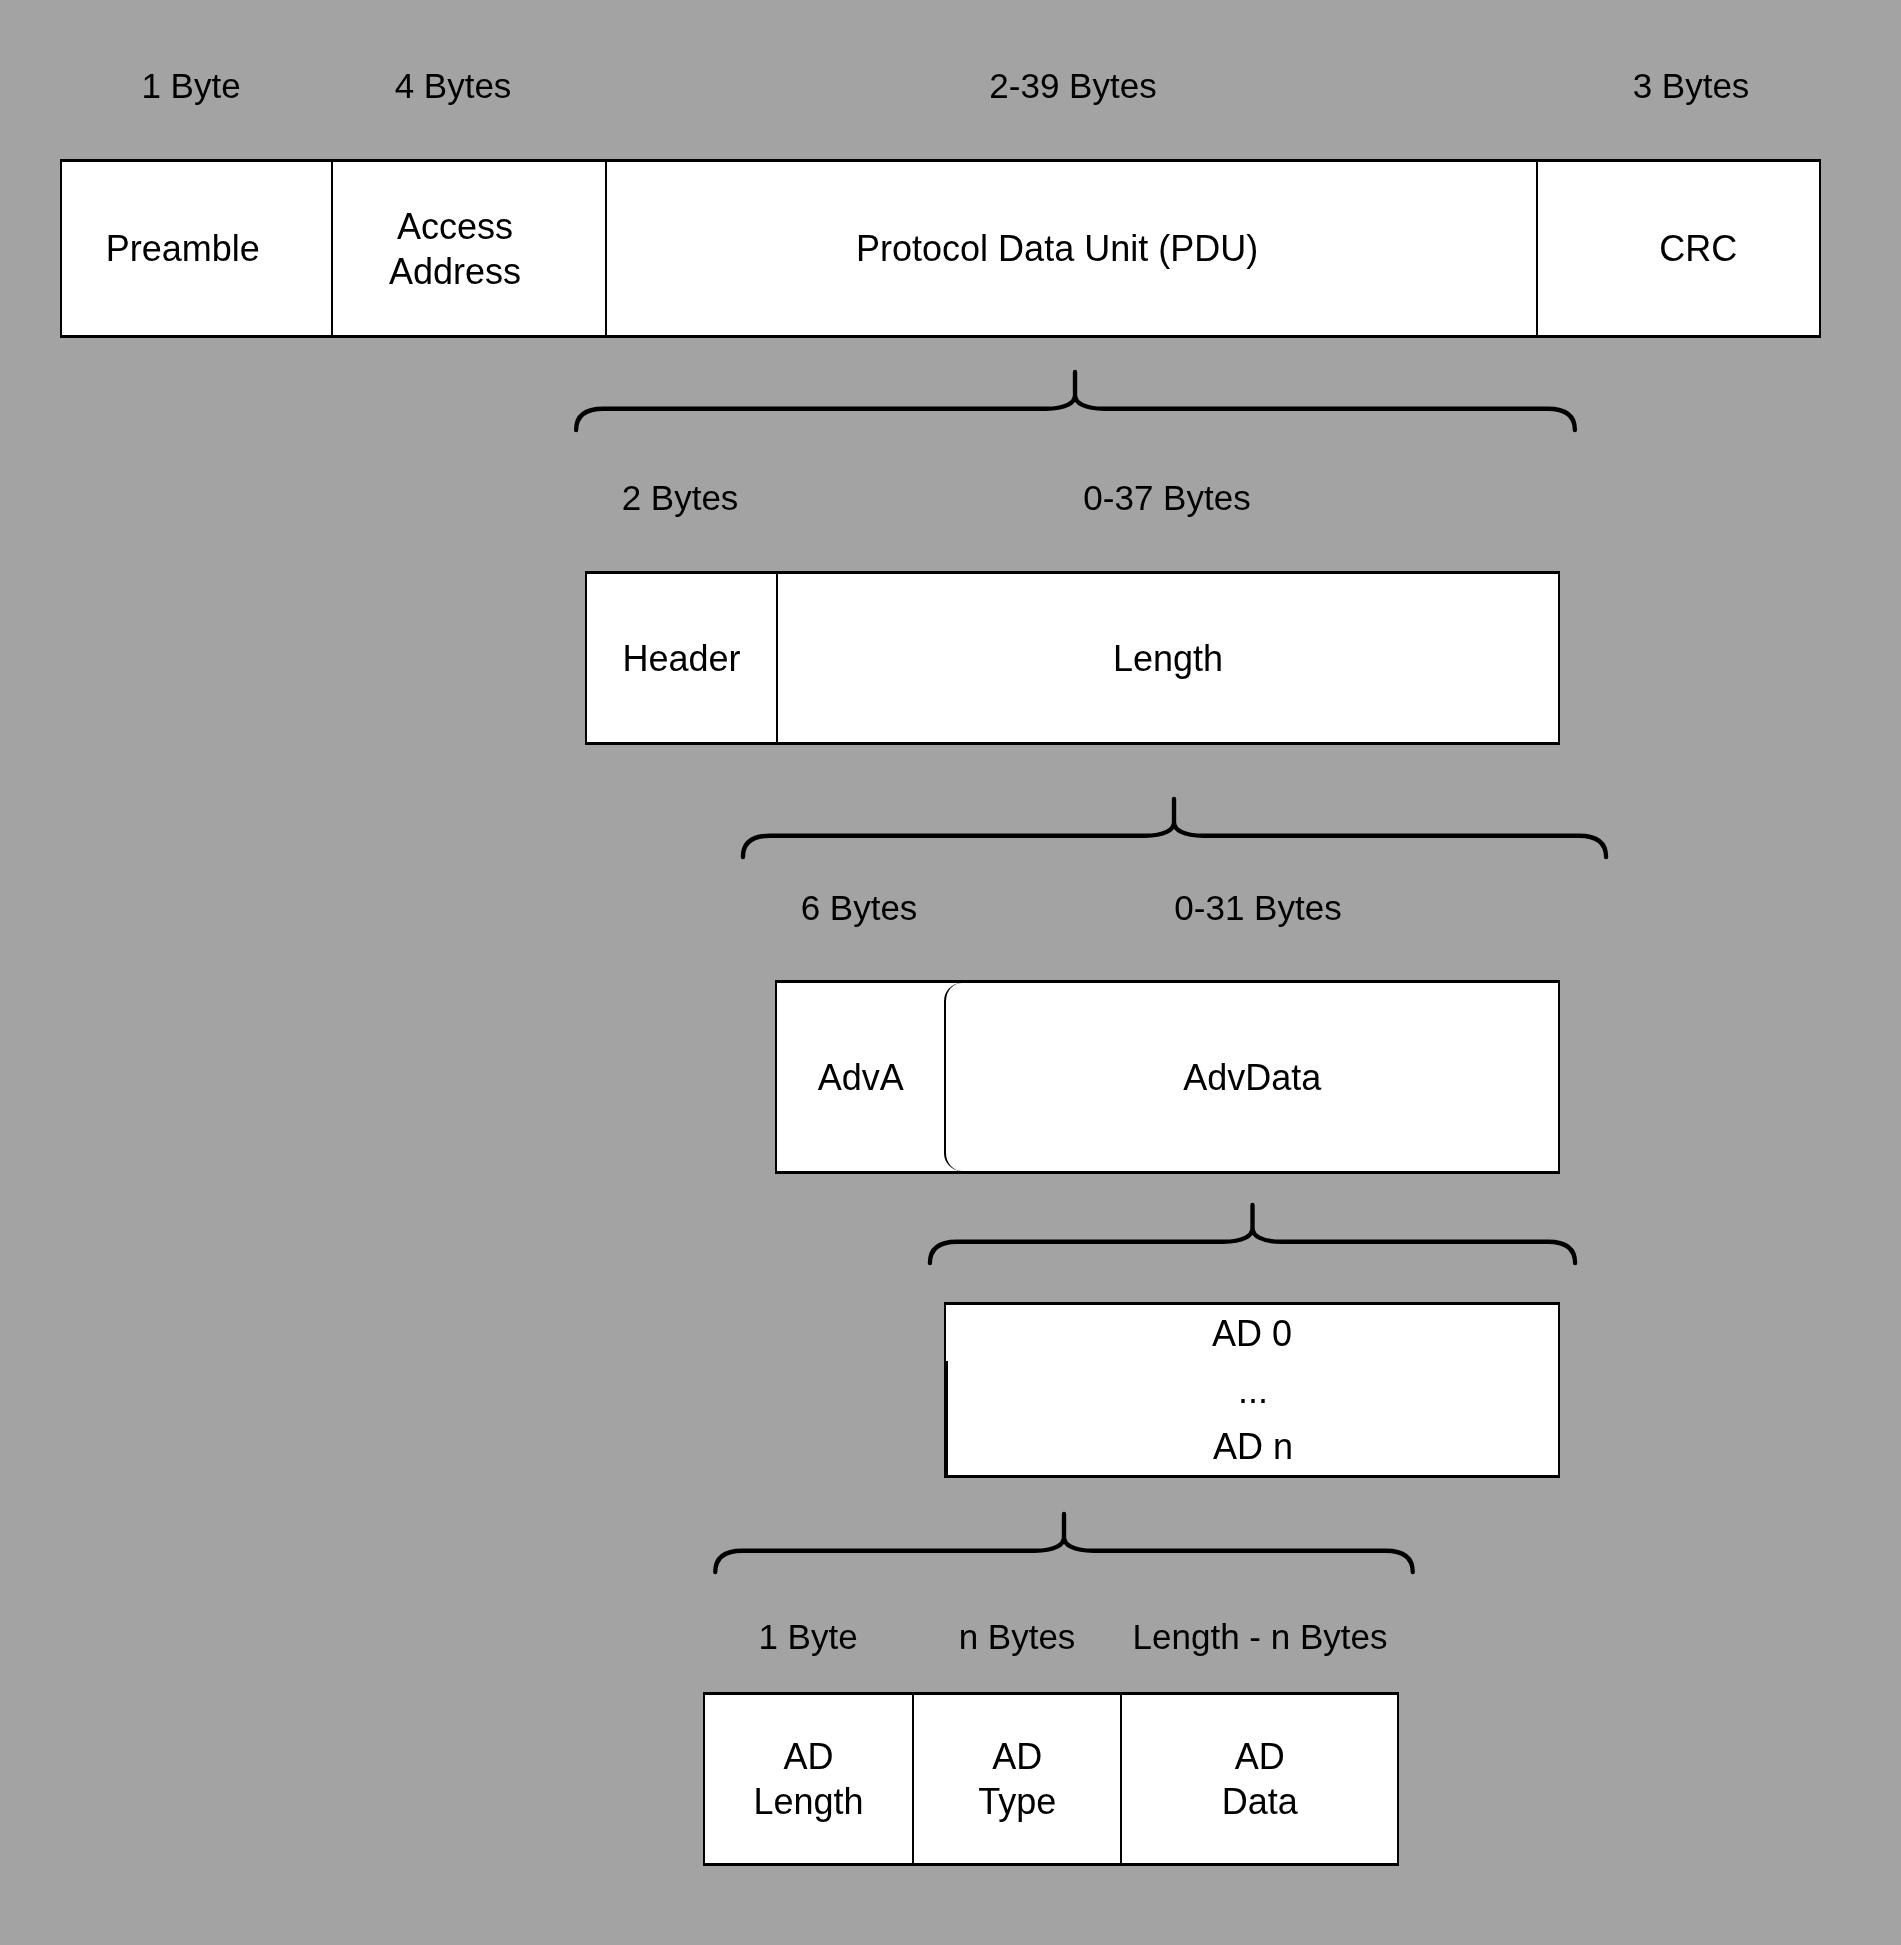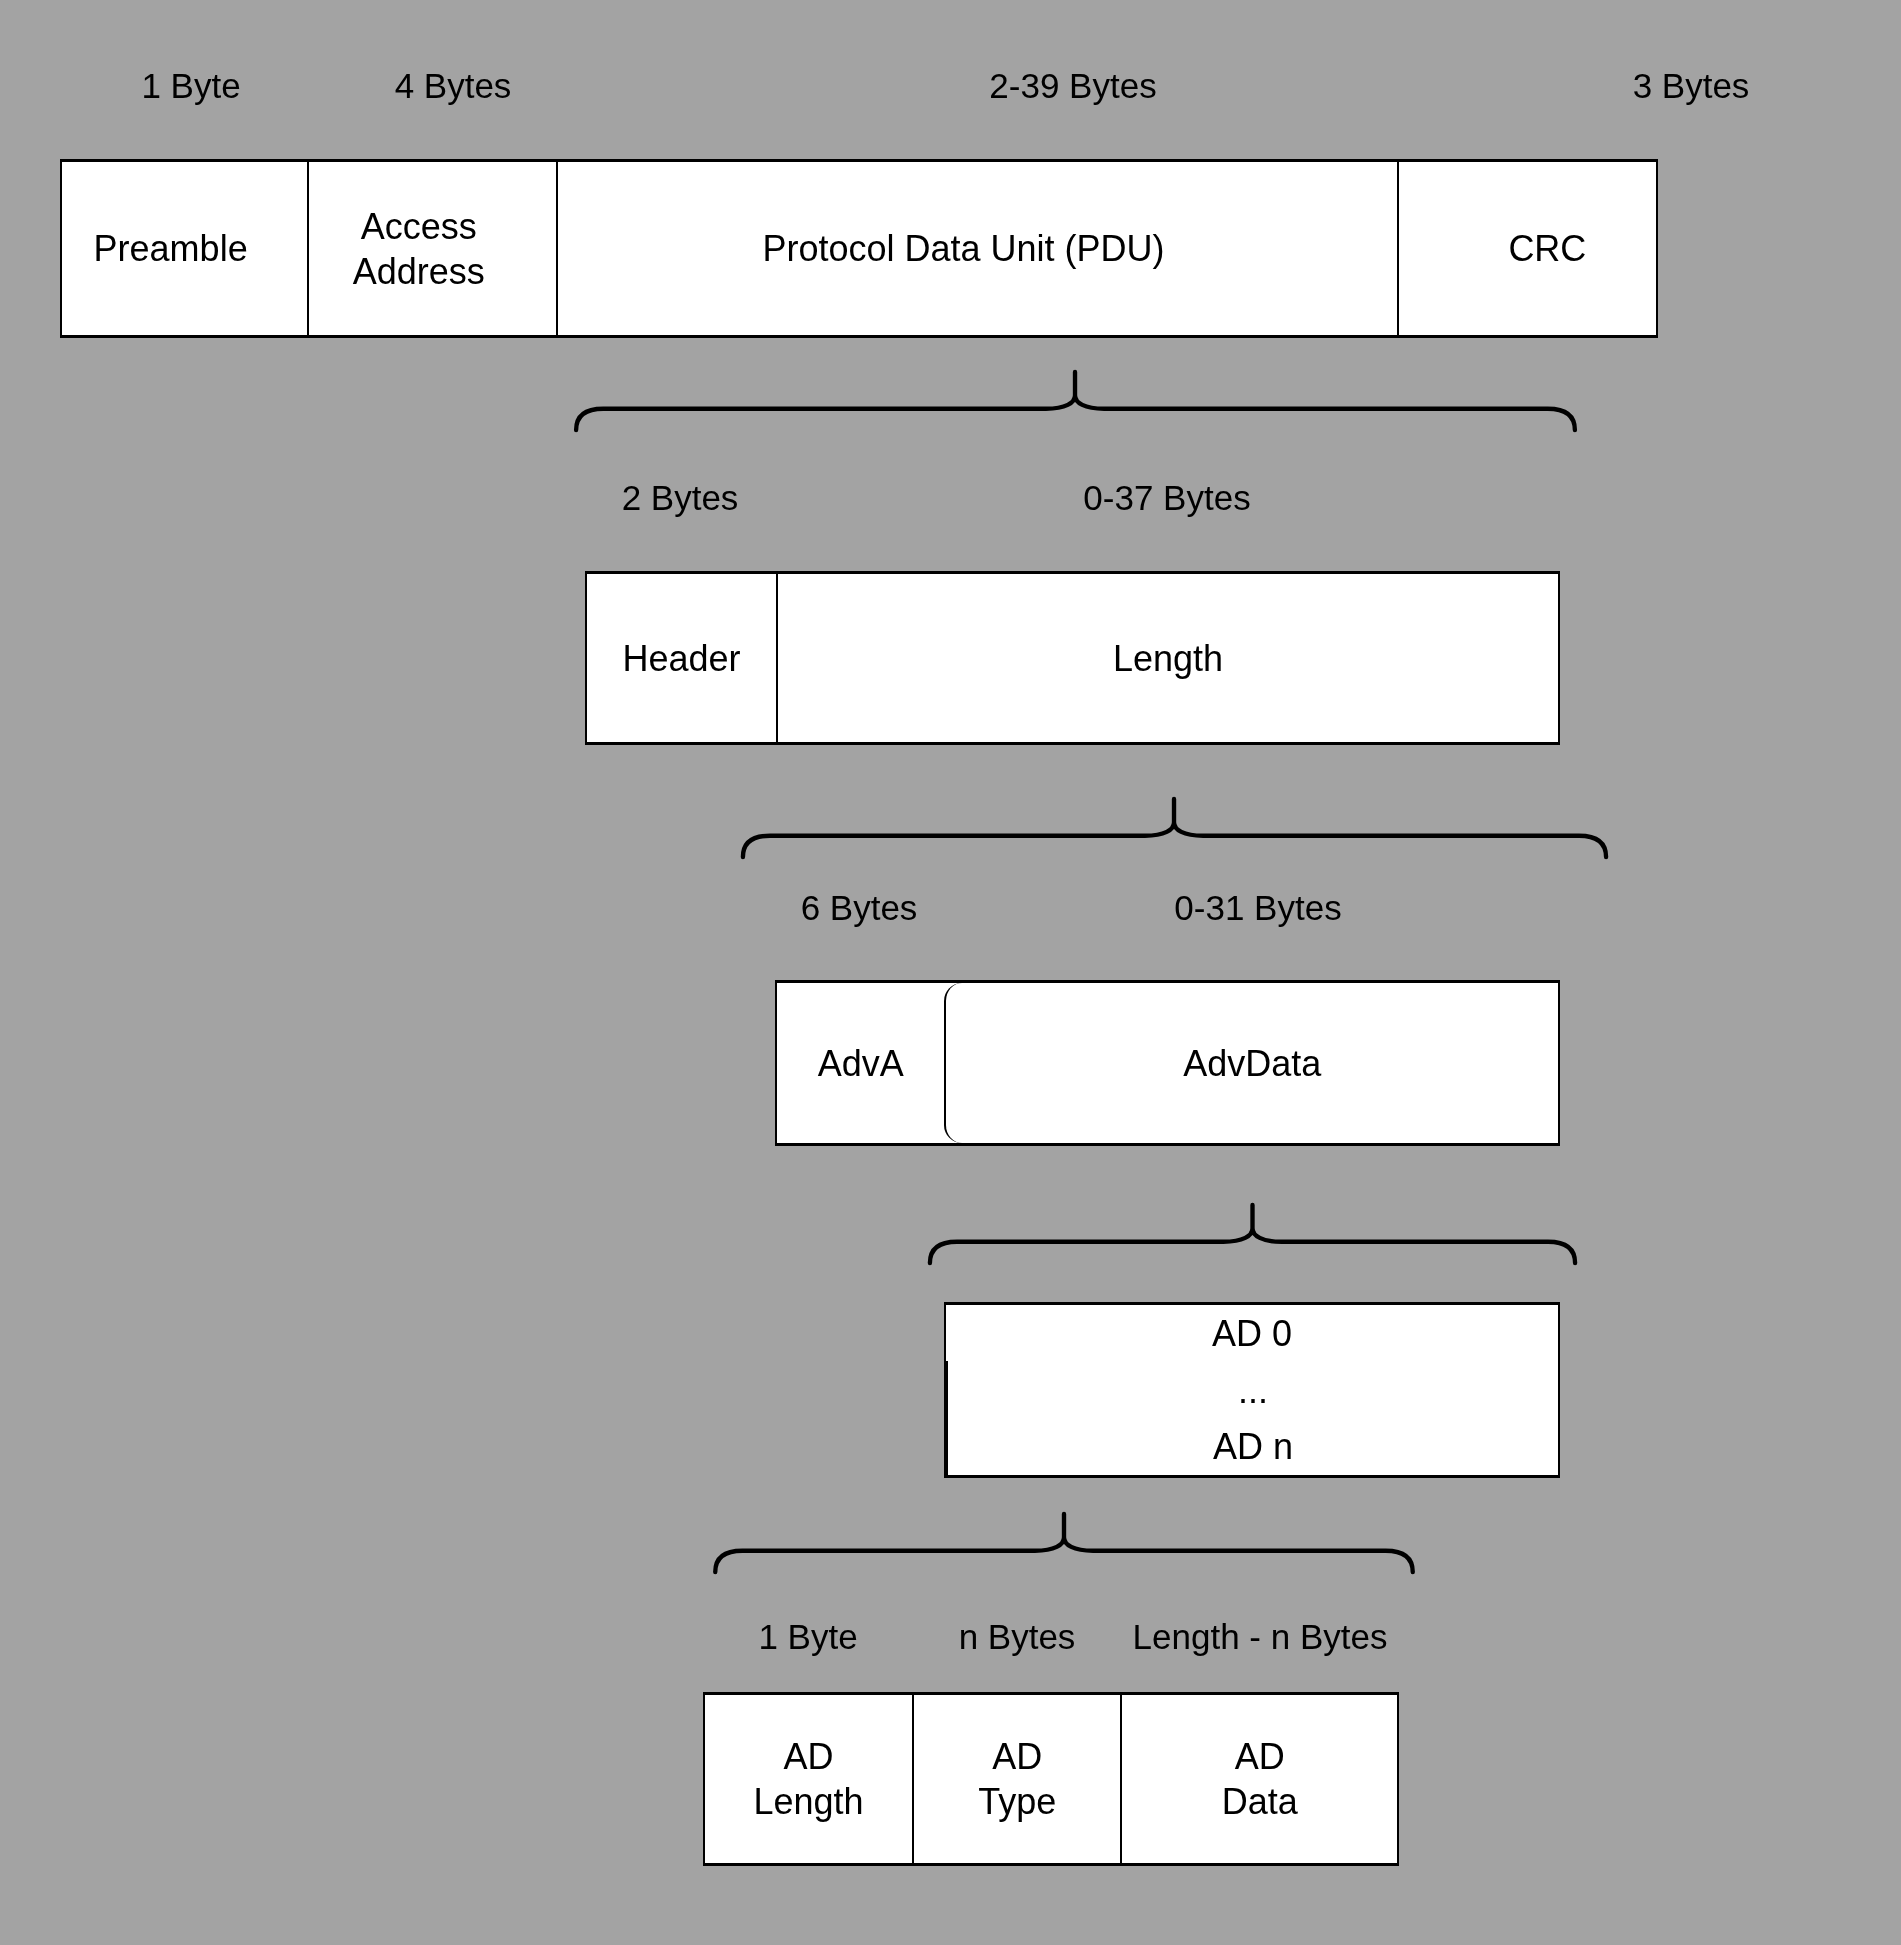--- a/index.html
+++ b/index.html
@@ -54,21 +54,21 @@
 </head>
 <body>
 
 <div class="canvas">
 
   <div class="size-label" style="left:191px; top:64px;">1 Byte</div>
   <div class="size-label" style="left:453px; top:64px;">4 Bytes</div>
   <div class="size-label" style="left:1073px; top:64px;">2-39 Bytes</div>
   <div class="size-label" style="left:1691px; top:64px;">3 Bytes</div>
 
-  <div class="row" style="left:60px; top:159px; width:1598px; height:179px;gap:28px;">
+  <div class="row" style="left:60px; top:159px; width:1761px; height:179px;gap:28px;">
     <div class="cell" style="flex:268 0 0;">Preamble</div>
     <div class="cell" style="flex:270 0 0;">Access
 Address</div>
     <div class="cell" style="flex:1000 0 0;">Protocol Data Unit (PDU)</div>
     <div class="cell" style="flex:268 0 0;padding-left:40px;">CRC</div>
   </div>
 
   <svg class="brace" style="left:571px; top:370px;" width="1009" height="62" viewBox="0 0 1035 64">
     <path d="M 2,62 C 2,48 10,40 30,40 L 487,40 C 507,40 517,34 517,26 L 517,2 M 1033,62 C 1033,48 1025,40 1005,40 L 547,40 C 527,40 517,34 517,26"></path>
   </svg>
@@ -81,21 +81,21 @@
     <div class="cell" style="flex:805 0 0;">Length</div>
   </div>
 
   <svg class="brace" style="left:738px; top:797px;" width="873" height="62" viewBox="0 0 895 64">
     <path d="M 2,62 C 2,48 10,40 30,40 L 417,40 C 437,40 447,34 447,26 L 447,2 M 893,62 C 893,48 885,40 865,40 L 477,40 C 457,40 447,34 447,26"></path>
   </svg>
 
   <div class="size-label" style="left:859px; top:886px;">6 Bytes</div>
   <div class="size-label" style="left:1258px; top:886px;">0-31 Bytes</div>
 
-  <div class="row" style="left:775px; top:980px; width:785px; height:166px;">
+  <div class="row" style="left:775px; top:980px; width:785px; height:194px;">
     <div class="cell" style="flex:173 0 0;">AdvA</div>
     <div class="cell" style="flex:632 0 0;border-radius:18px;">AdvData</div>
   </div>
 
   <svg class="brace" style="left:926px; top:1203px;" width="653" height="62" viewBox="0 0 670 64">
     <path d="M 2,62 C 2,48 10,40 30,40 L 305,40 C 325,40 335,34 335,26 L 335,2 M 668,62 C 668,48 660,40 640,40 L 365,40 C 345,40 335,34 335,26"></path>
   </svg>
 
   <div class="row" style="left:944px; top:1302px; width:616px; height:176px;flex-direction:column;">
     <div class="cell" style="flex:210 0 0;">AD 0</div>

